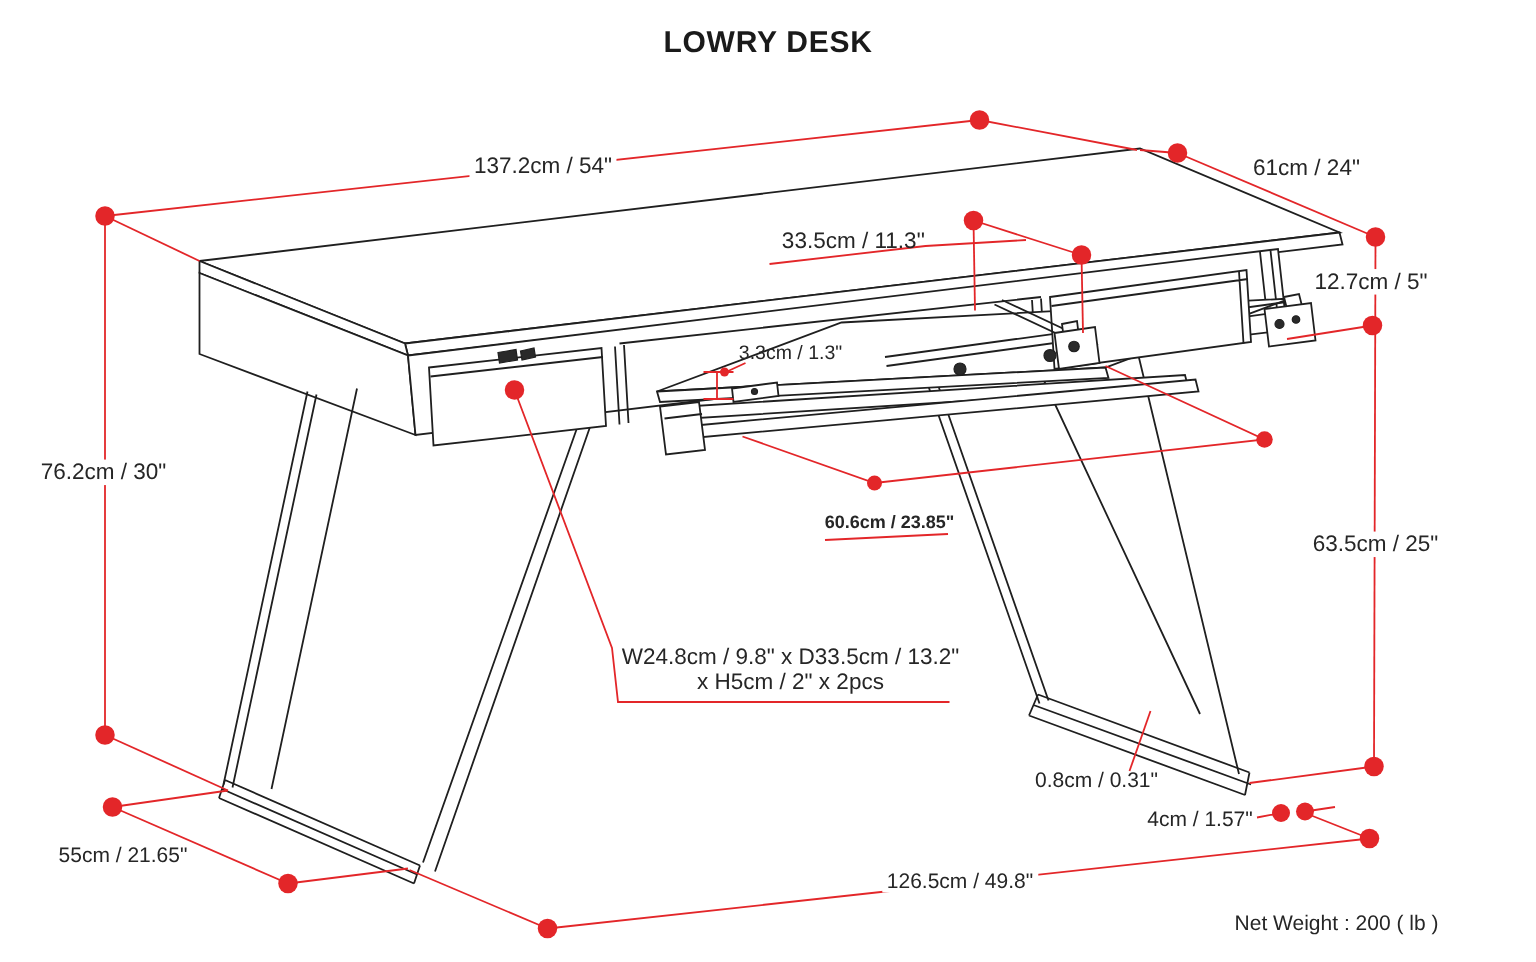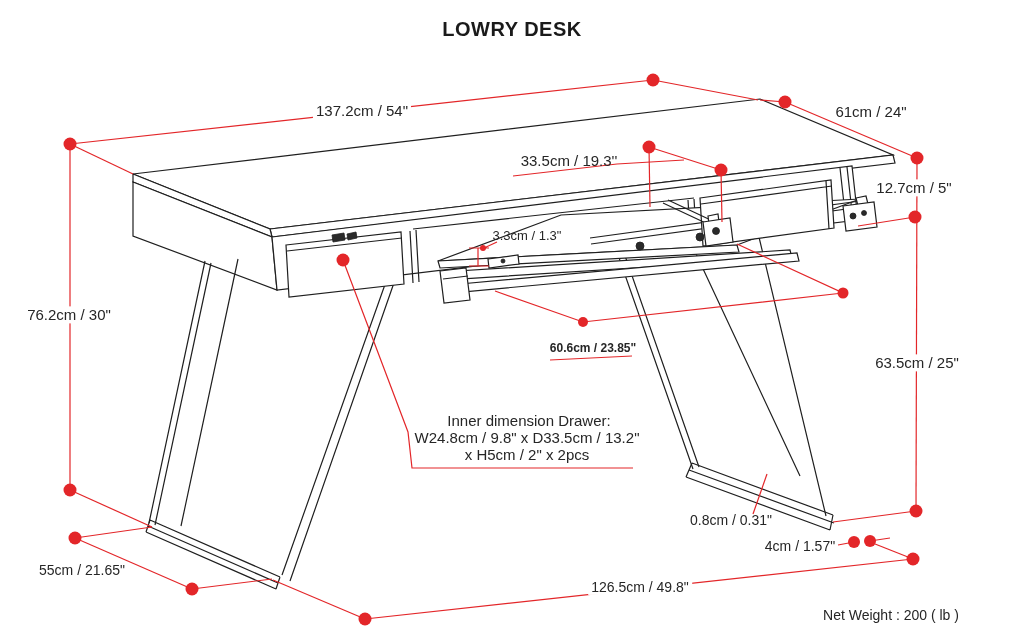--- a/index.html
+++ b/index.html
@@ -133,26 +133,25 @@
       <circle class="dot" cx="854" cy="542" r="6"></circle>
       <circle class="dot" cx="870" cy="541" r="6"></circle>
       <circle class="dot" cx="913" cy="559" r="6.5"></circle>
     </g>
   </svg>
 
   <div class="label title" style="left:512px;top:29px;">LOWRY DESK</div>
   <div class="label bg" style="left:362px;top:111px;">137.2cm / 54"</div>
   <div class="label" style="left:871px;top:112px;">61cm / 24"</div>
   <div class="label bg" style="left:914px;top:188px;">12.7cm / 5"</div>
-  <div class="label" style="left:569px;top:161px;">33.5cm / 19.3''</div>
+  <div class="label" style="left:569px;top:161px;">33.5cm / 11.3''</div>
   <div class="label sm" style="left:527px;top:236px;">3.3cm / 1.3"</div>
   <div class="label bg" style="left:69px;top:315px;">76.2cm / 30"</div>
   <div class="label bg" style="left:917px;top:363px;">63.5cm / 25"</div>
   <div class="label xs" style="left:593px;top:349px;">60.6cm / 23.85"</div>
-  <div class="label note" style="left:529px;top:421px;">Inner dimension Drawer:</div>
   <div class="label note" style="left:527px;top:438px;">W24.8cm / 9.8" x D33.5cm / 13.2"</div>
   <div class="label note" style="left:527px;top:455px;">x H5cm / 2" x 2pcs</div>
   <div class="label md" style="left:731px;top:520px;">0.8cm / 0.31"</div>
   <div class="label md" style="left:800px;top:546px;">4cm / 1.57"</div>
   <div class="label md bg" style="left:82px;top:570px;">55cm / 21.65"</div>
   <div class="label md bg" style="left:640px;top:587px;">126.5cm / 49.8"</div>
   <div class="label md" style="left:891px;top:615px;">Net Weight : 200 ( lb )</div>
 </div>
 
 </body></html>

